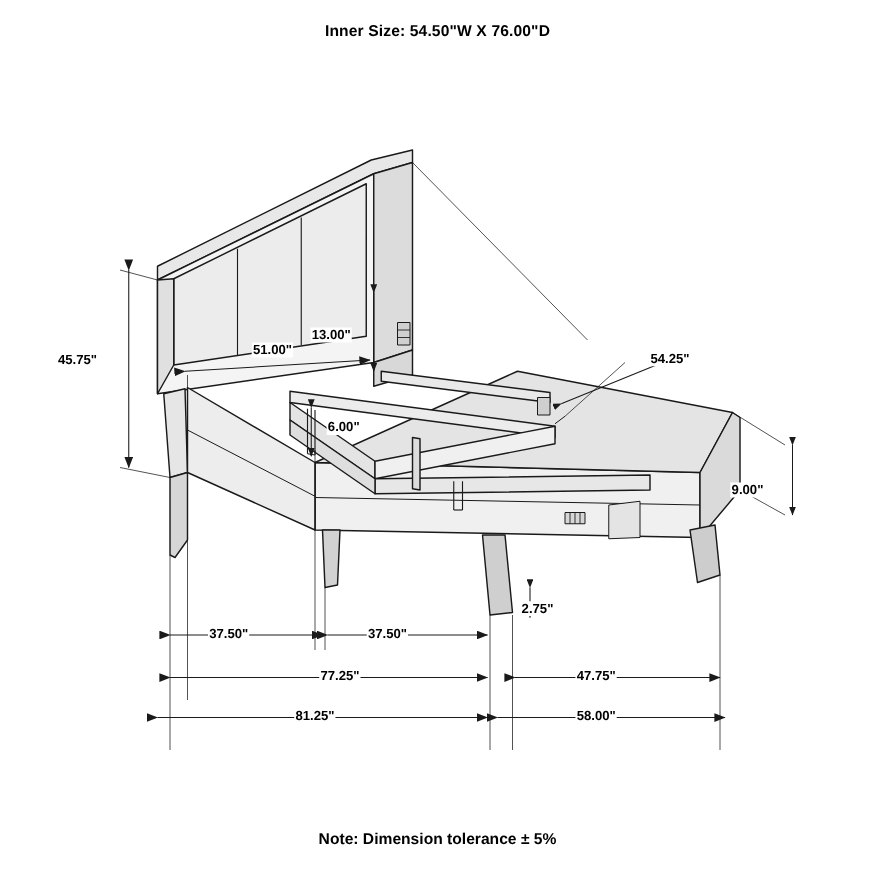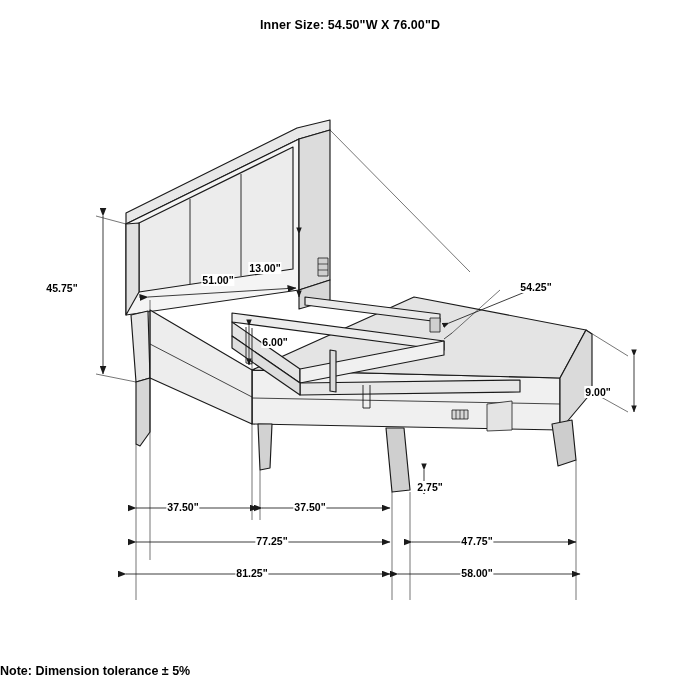--- a/index.html
+++ b/index.html
@@ -15,20 +15,21 @@
     position:absolute;
     top:18px;left:0;width:700px;
     text-align:center;
     font-size:12.5px;
     font-weight:bold;
     letter-spacing:.1px;
   }
   .note{
     position:absolute;
     bottom:22px;left:0;width:700px;
+    text-align:center;
     font-size:12.5px;
     font-weight:bold;
   }
   #stage{
     position:absolute;
     left:0;top:0;
     width:700px;height:700px;
   }
   .lbl{
     position:absolute;

